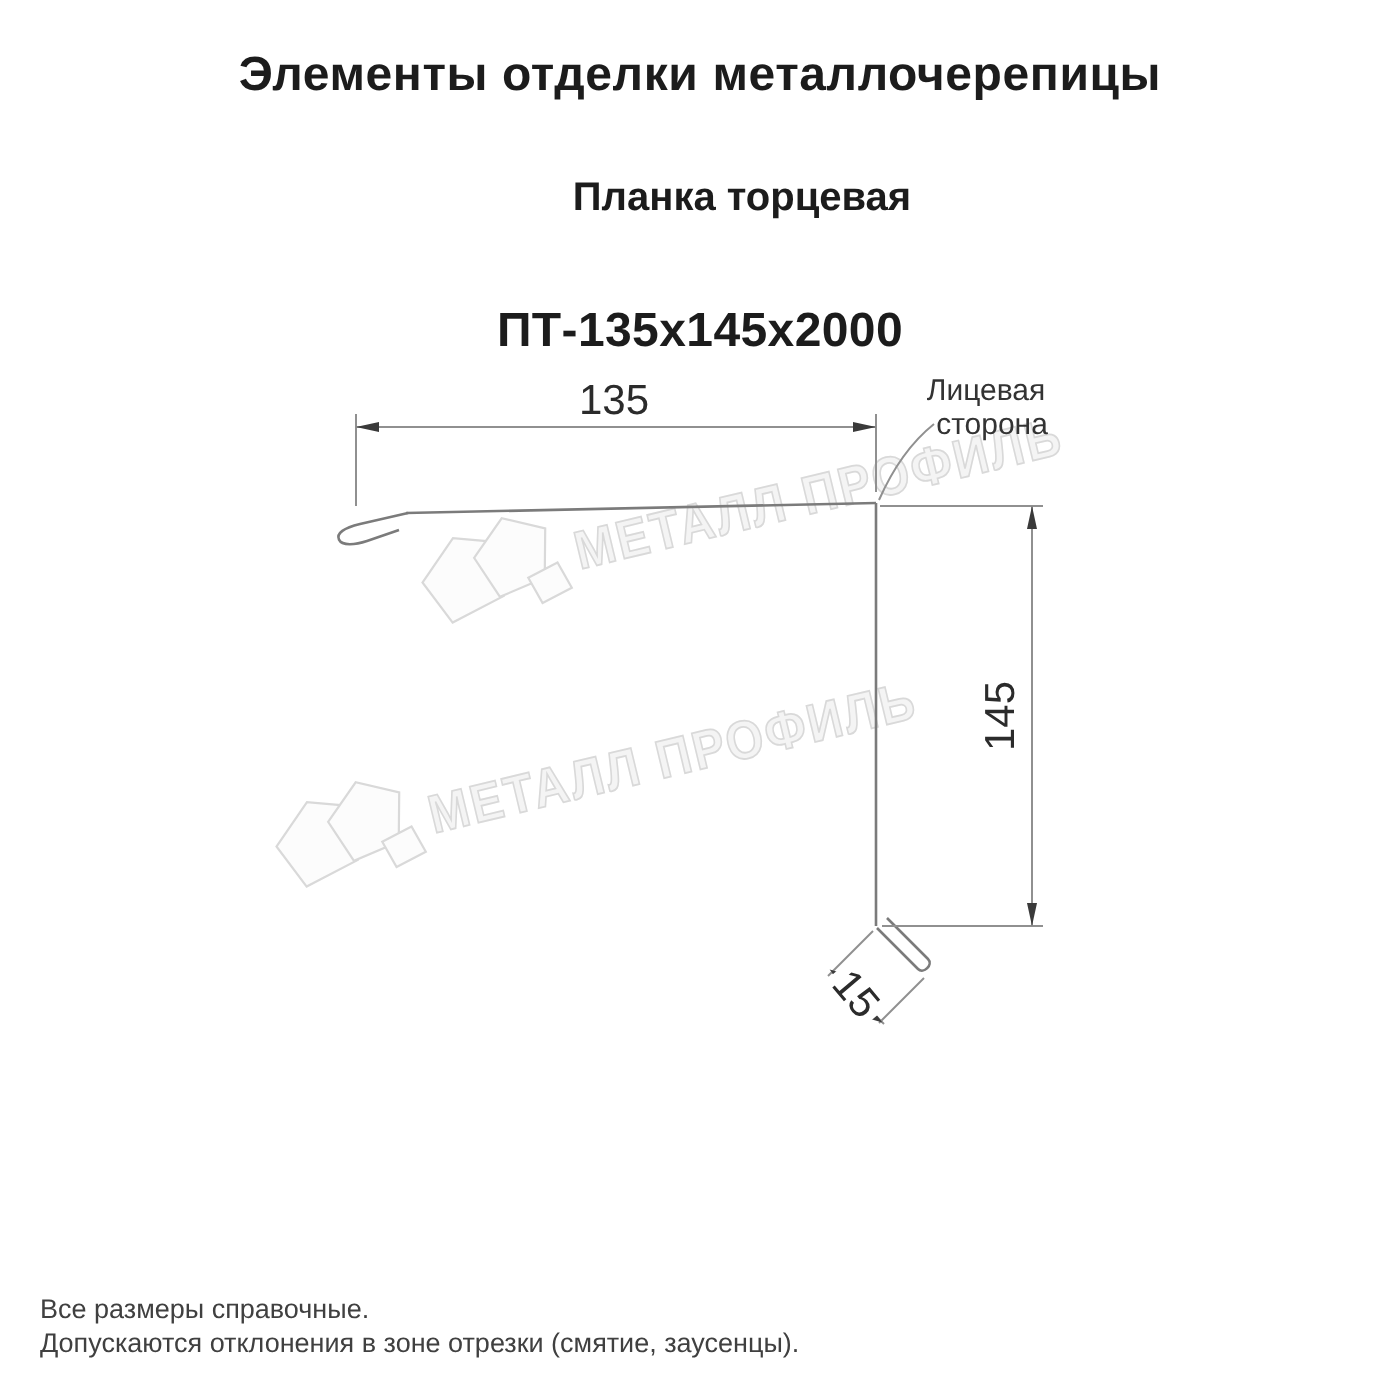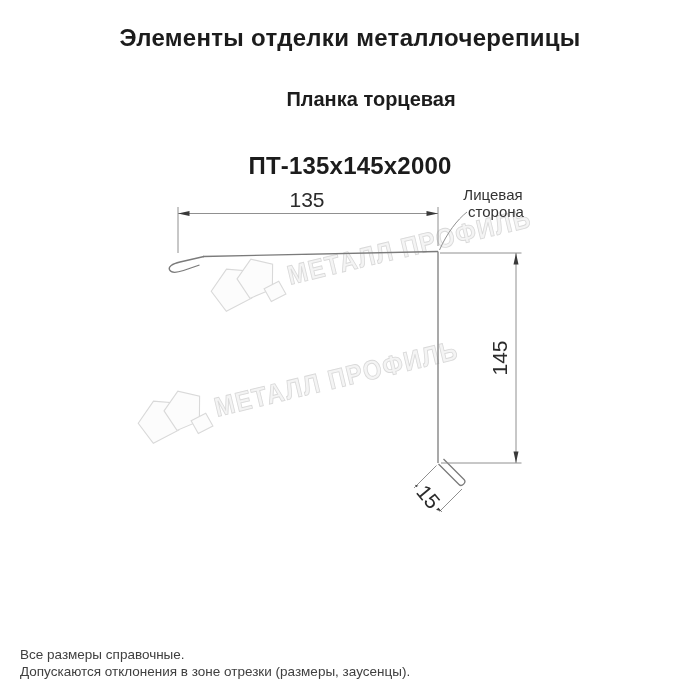--- a/index.html
+++ b/index.html
@@ -113,16 +113,16 @@
 
     <g>
       <path d="M 467 212 C 457 220 447 233 439.5 250" stroke="#909090" stroke-width="1" fill="none"></path>
       <text class="callout-text" x="493" y="200" text-anchor="middle">Лицевая</text>
       <text class="callout-text" x="496" y="217" text-anchor="middle">сторона</text>
     </g>
   </svg>
 
   <div class="notes">
     <div>Все размеры справочные.</div>
-    <div>Допускаются отклонения в зоне отрезки (размеры, заусенцы).</div>
+    <div>Допускаются отклонения в зоне отрезки (смятие, заусенцы).</div>
   </div>
 
 </div>
 
 </body></html>

